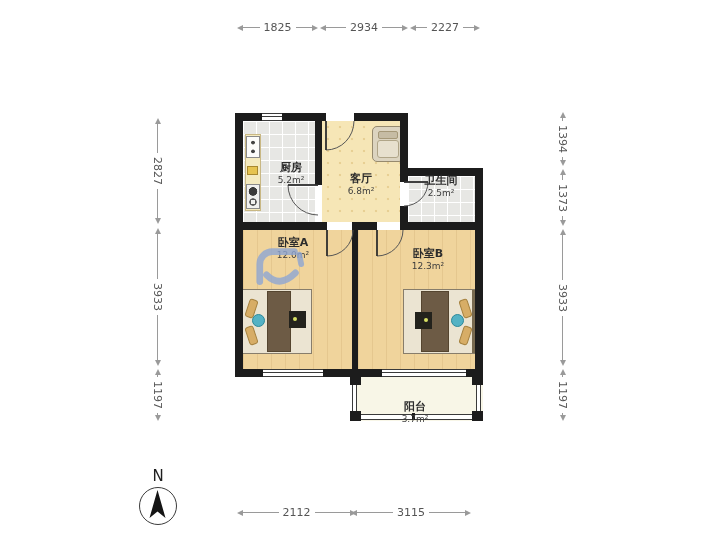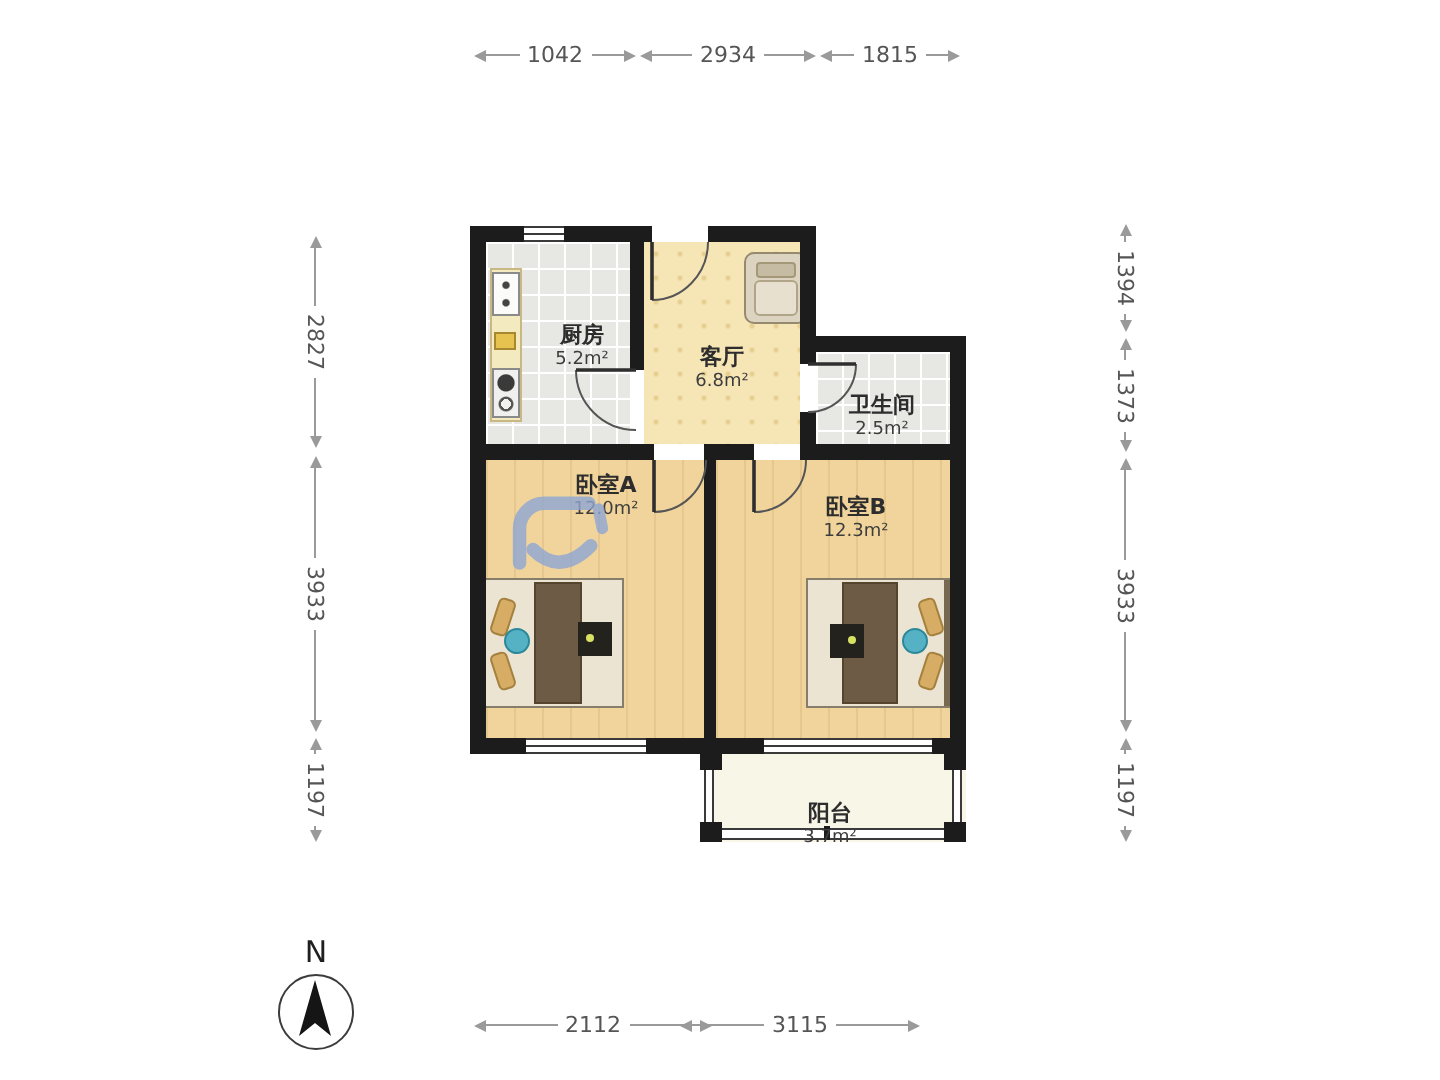--- a/index.html
+++ b/index.html
@@ -79,47 +79,47 @@
     font-size:15px; color:#1f1f1f; z-index:10; }
   .compass-circle { position:absolute; left:139px; top:487px; width:38px; height:38px;
     border:1.5px solid #3c3c3c; border-radius:50%; z-index:10; }
 </style>
 </head>
 <body>
 
 <div class="dim dim-h" style="left:237px;top:21px;width:81px">
     <i class="ar ar-l"></i>
     <i class="ln"></i>
-    <span class="t">1042</span>
+    <span class="t">1825</span>
     <i class="ln"></i>
     <i class="ar ar-r"></i>
   </div>
 <div class="dim dim-h" style="left:320px;top:21px;width:88px">
     <i class="ar ar-l"></i>
     <i class="ln"></i>
     <span class="t">2934</span>
     <i class="ln"></i>
     <i class="ar ar-r"></i>
   </div>
 <div class="dim dim-h" style="left:410px;top:21px;width:70px">
     <i class="ar ar-l"></i>
     <i class="ln"></i>
-    <span class="t">1815</span>
+    <span class="t">2227</span>
     <i class="ln"></i>
     <i class="ar ar-r"></i>
   </div>
 
 <div class="dim dim-h" style="left:237px;top:506px;width:119px">
     <i class="ar ar-l"></i>
     <i class="ln"></i>
     <span class="t">2112</span>
     <i class="ln"></i>
     <i class="ar ar-r"></i>
   </div>
-<div class="dim dim-h" style="left:340px;top:506px;width:120px">
+<div class="dim dim-h" style="left:351px;top:506px;width:120px">
     <i class="ar ar-l"></i>
     <i class="ln"></i>
     <span class="t">3115</span>
     <i class="ln"></i>
     <i class="ar ar-r"></i>
   </div>
 
 <div class="dim dim-v" style="left:151px;top:118px;height:106px">
     <i class="ar ar-u"></i>
     <i class="ln"></i>
@@ -267,25 +267,25 @@
 </svg>
 
 <div class="room-label" style="left:291px;top:161px">
   <span class="nm">厨房</span>
   <span class="area">5.2m²</span>
 </div>
 <div class="room-label" style="left:361px;top:172px">
   <span class="nm">客厅</span>
   <span class="area">6.8m²</span>
 </div>
-<div class="room-label" style="left:441px;top:196px">
+<div class="room-label" style="left:441px;top:174px">
   <span class="nm">卫生间</span>
   <span class="area">2.5m²</span>
 </div>
-<div class="room-label" style="left:303px;top:236px">
+<div class="room-label" style="left:293px;top:236px">
   <span class="nm">卧室A</span>
   <span class="area">12.0m²</span>
 </div>
 <div class="room-label" style="left:428px;top:247px">
   <span class="nm">卧室B</span>
   <span class="area">12.3m²</span>
 </div>
 <div class="room-label" style="left:415px;top:400px">
   <span class="nm">阳台</span>
   <span class="area">3.7m²</span>

